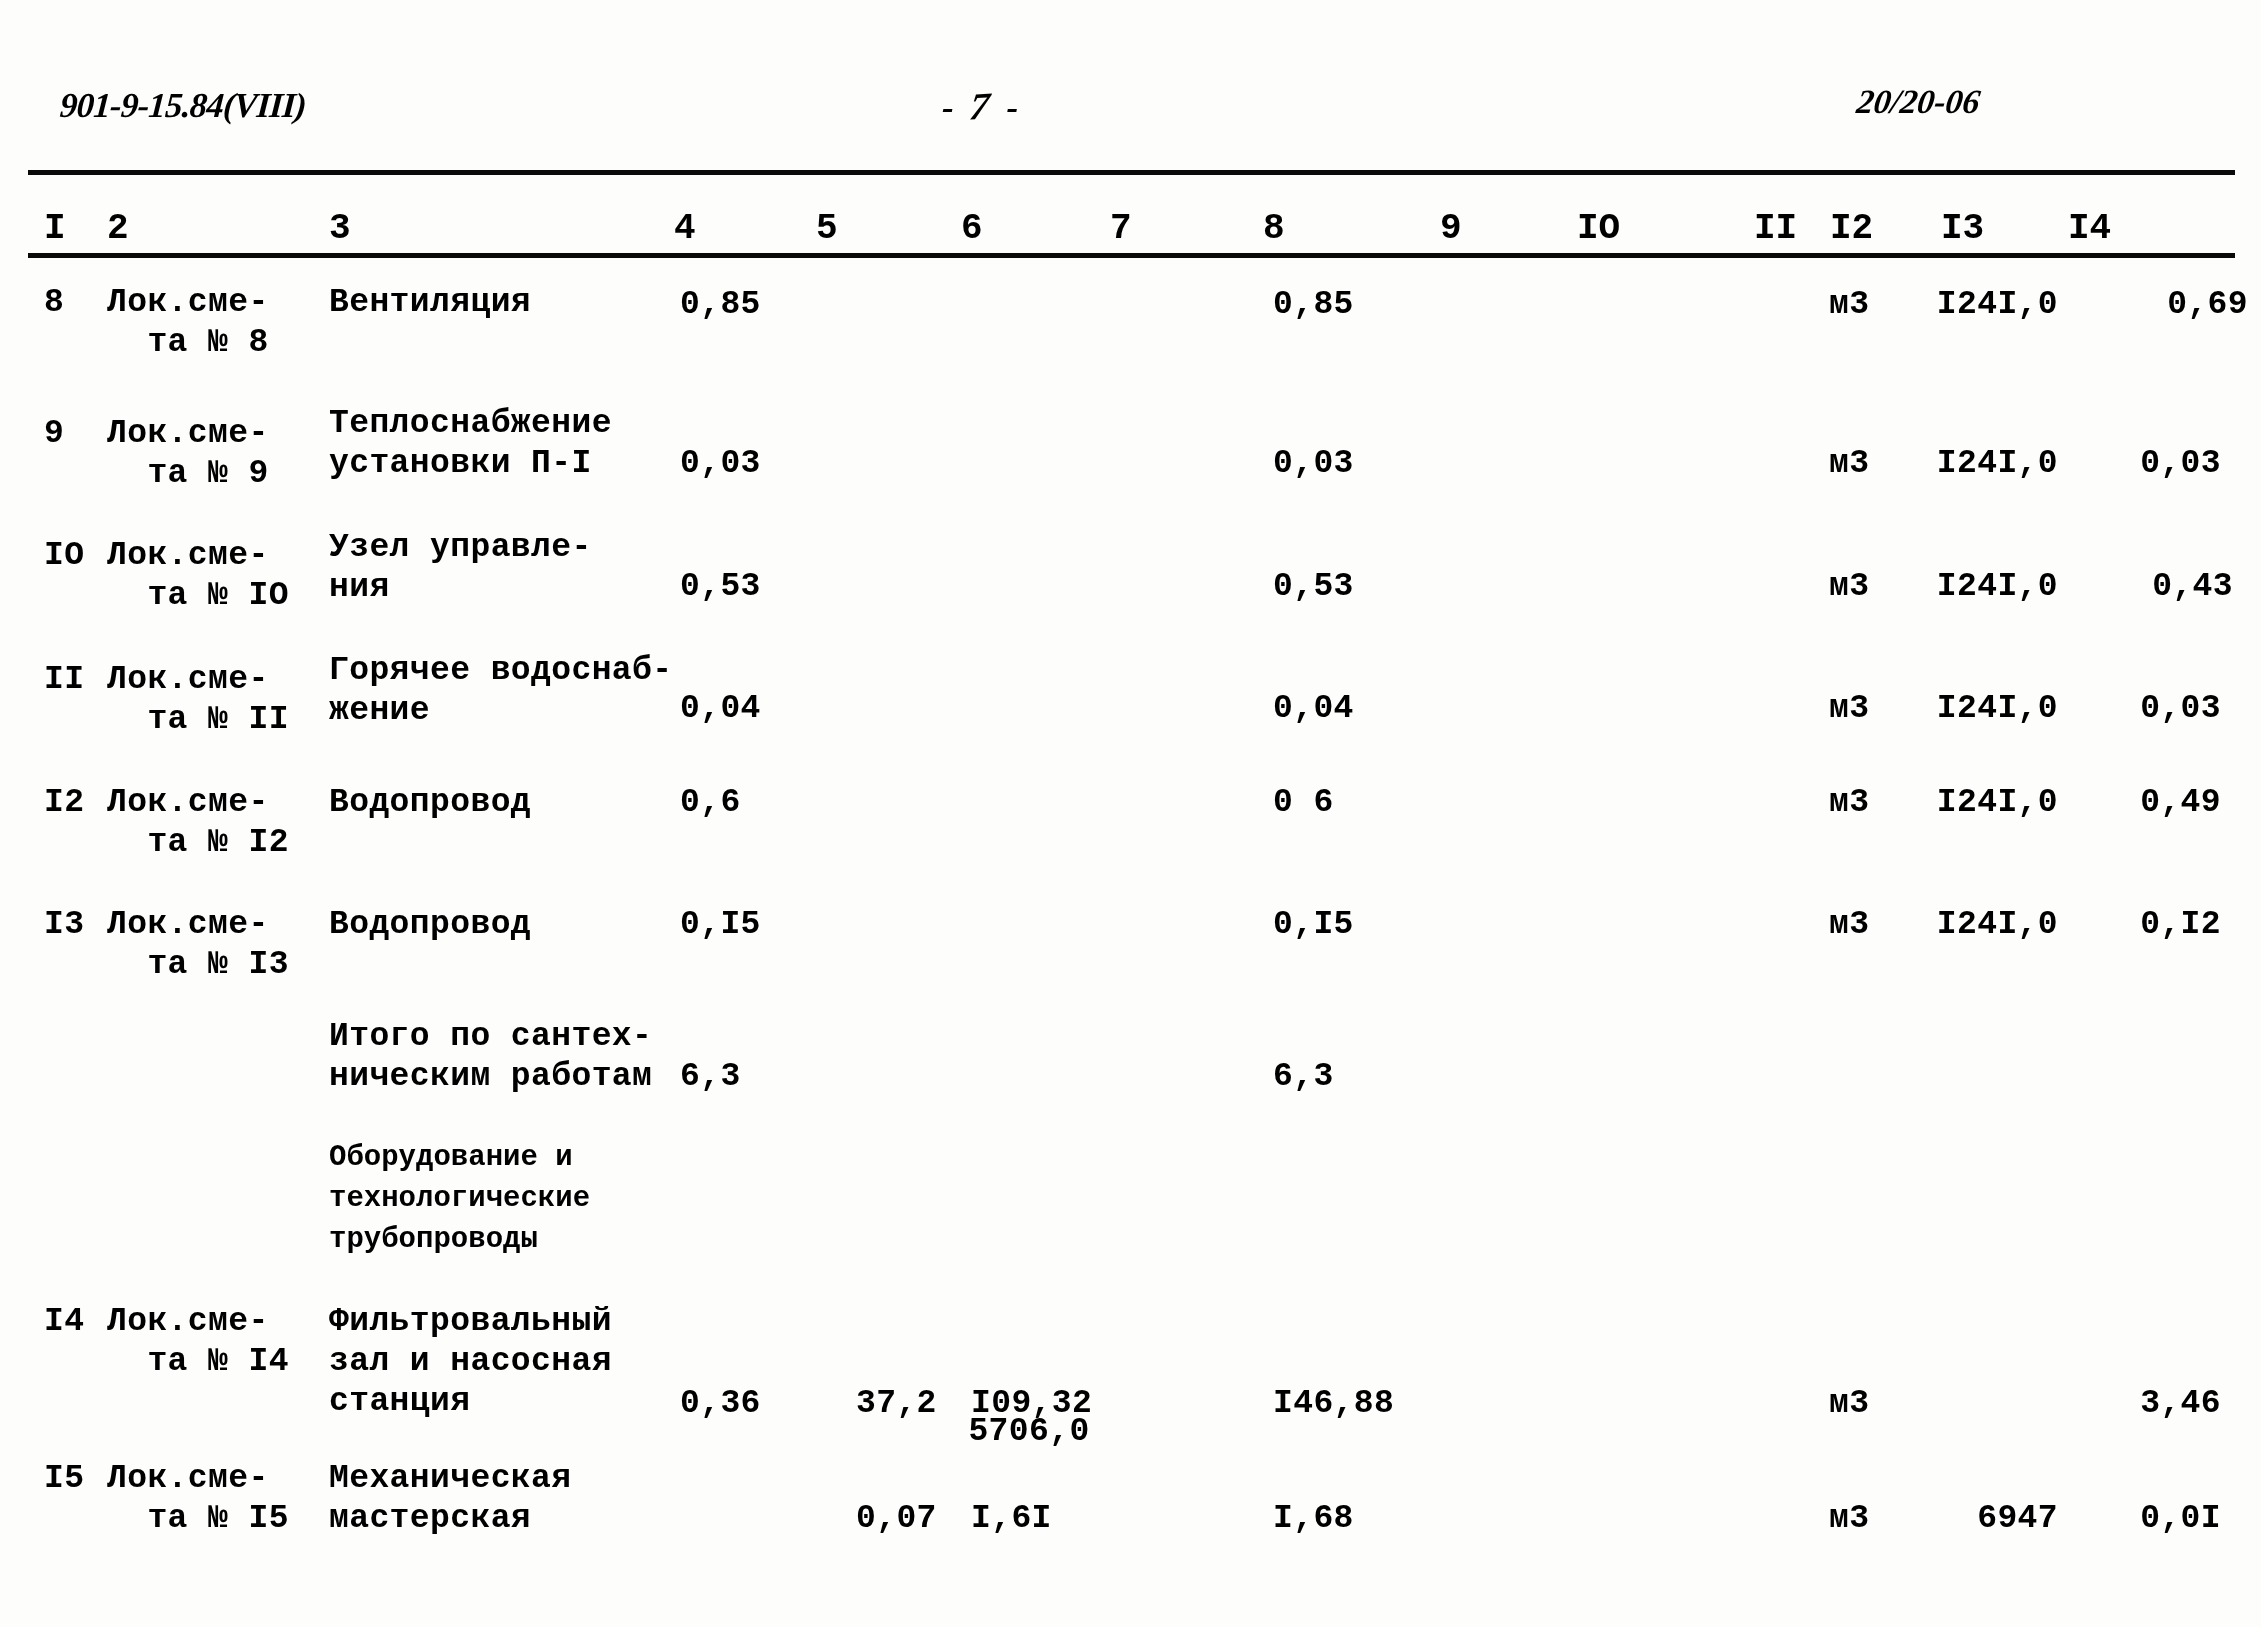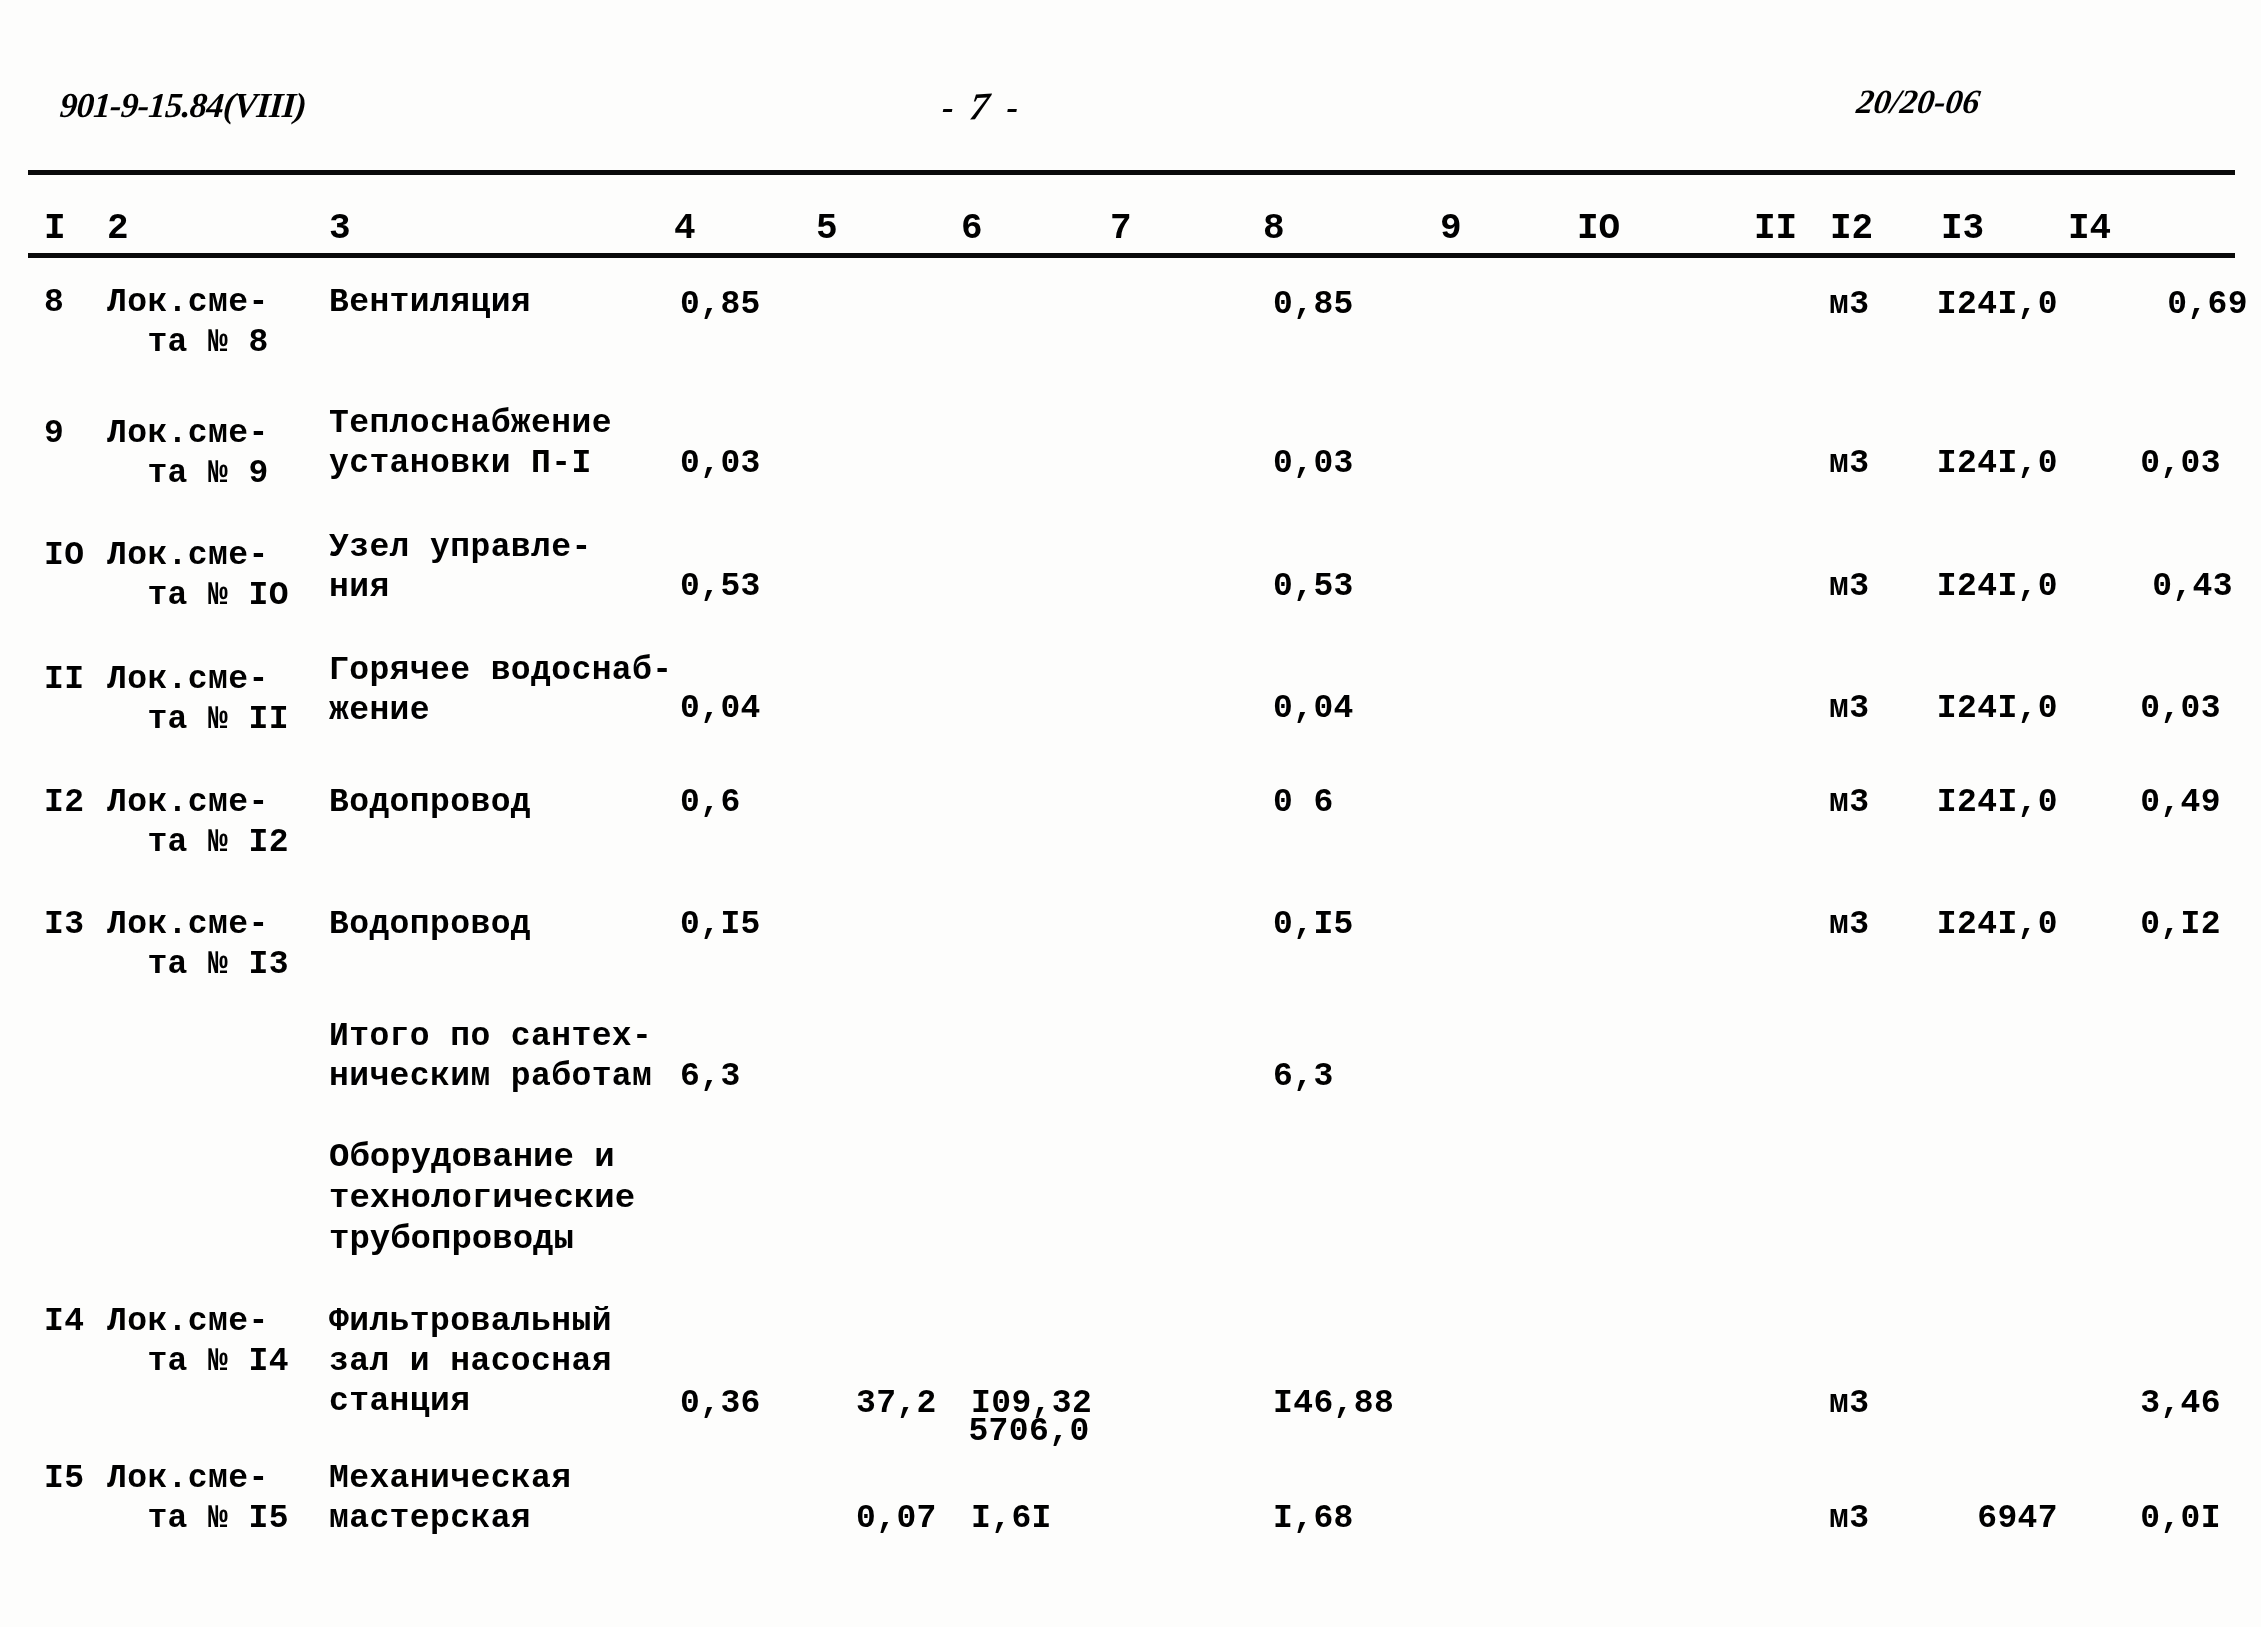--- a/index.html
+++ b/index.html
@@ -91,21 +91,21 @@
   }
   .cell.c-no     { text-align: left; }
   .cell.c-name   { text-align: left; }
   .cell.c-desc   { text-align: left; }
   .cell.c-num    { text-align: left; margin-left: 8px; }
   .cell.c-unit   { text-align: center; }
   .cell.c-right  { text-align: right; }
 
   .sect-title {
     position: absolute;
-    font-size: 34px;
+    font-size: 29px;
     font-weight: 700;
     line-height: 41px;
     white-space: pre;
   }
 </style>
 </head>
 <body>
 
 <div id="page">
 

